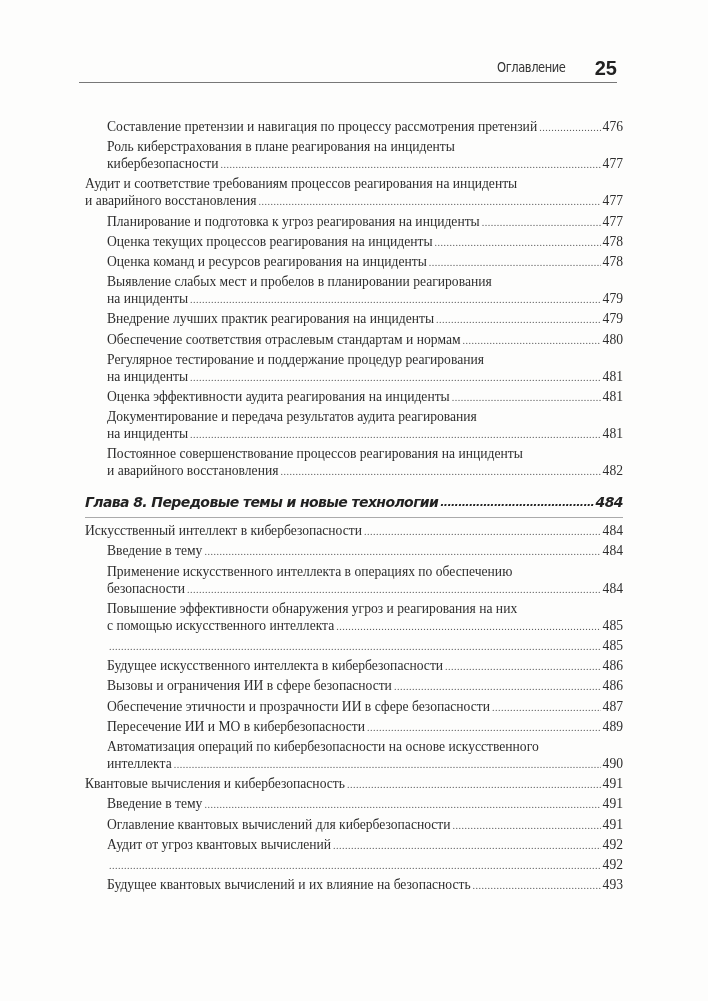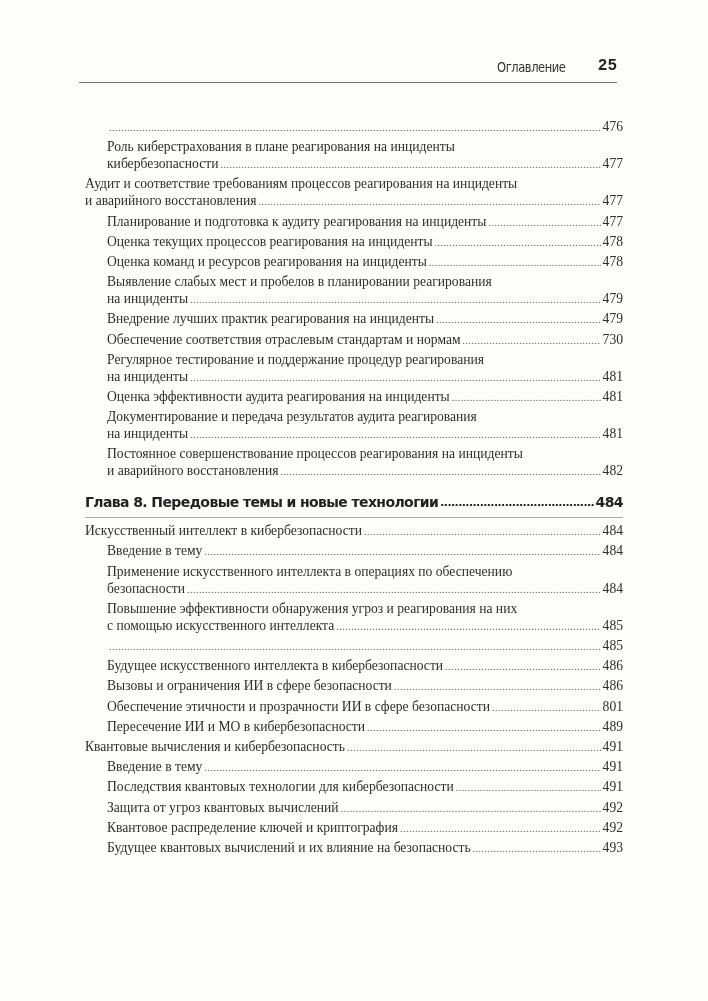--- a/index.html
+++ b/index.html
@@ -11,21 +11,21 @@
     position: absolute; left: 79px; top: 58px; width: 538px; height: 24px;
     border-bottom: 1.5px solid #777;
   }
   .header-title {
     position: absolute; right: 52px; top: 1px;
     font-family: "DejaVu Sans", sans-serif; font-size: 13.5px; letter-spacing: -0.5px;
     color: #333; transform: scaleX(0.85); transform-origin: right;
   }
   .header-page {
     position: absolute; right: 0; top: -1px;
-    font-family: Liberation Mono, monospace; font-weight: bold; font-size: 16px; color: #222;
+    font-family: Liberation Sans, sans-serif; font-weight: bold; font-size: 20px; color: #222;
   }
   .toc {
     position: absolute; left: 85px; top: 118px; width: 538px;
     font-family: "Liberation Serif", serif; font-size: 13.6px; line-height: 17px;
   }
   .entry { position: relative; margin-bottom: 2.2px; }
   .entry.l2 { padding-left: 22px; }
   .entry .line { display: flex; align-items: baseline; }
   .entry .first { display: block; }
   .entry .txt { white-space: nowrap; }
@@ -33,37 +33,38 @@
     flex: 1; overflow: hidden; white-space: nowrap; margin: 0 2px; color: #555;
     letter-spacing: 0.5px; font-size: 10px;
   }
   .entry .dots::before { content: "..........................................................................................................................................................................................................."; }
   .entry .pg { white-space: nowrap; }
   .chapter {
     margin-top: 14px; margin-bottom: 6px;
     font-family: "DejaVu Sans", sans-serif; font-weight: bold; font-size: 14px; color: #222;
     letter-spacing: -0.6px;
   }
-  .chapter .line { display: flex; align-items: flex-end; }
+  .chapter .line { display: flex; align-items: flex-end; font-style: italic; }
   .chapter .dots { flex: 1; overflow: hidden; white-space: nowrap; margin: 0 2px; font-size: 11px; }
   .chapter .dots::before { content: "......................................................................................................................................................................"; }
   .sep { height: 1px; background: #aaa; margin: 0 0 4px 0; }
 </style>
 </head>
 <body>
 
 <div class="header">
   <span class="header-title">Оглавление</span>
   <span class="header-page">25</span>
 </div>
 
 <div class="toc">
   <div id="block1">
       <div class="entry l2">
         <div class="line">
+          <span class="txt">Составление претензии и навигация по процессу рассмотрения претензий</span>
           <span class="dots"></span>
           <span class="pg">476</span>
         </div>
       </div>
       <div class="entry l2">
         <div class="first"><span class="txt">Роль киберстрахования в плане реагирования на инциденты</span></div>
         <div class="line">
           <span class="txt">кибербезопасности</span>
           <span class="dots"></span>
           <span class="pg">477</span>
@@ -72,21 +73,21 @@
       <div class="entry l1">
         <div class="first"><span class="txt">Аудит и соответствие требованиям процессов реагирования на инциденты</span></div>
         <div class="line">
           <span class="txt">и аварийного восстановления</span>
           <span class="dots"></span>
           <span class="pg">477</span>
         </div>
       </div>
       <div class="entry l2">
         <div class="line">
-          <span class="txt">Планирование и подготовка к аудиту реагирования на инциденты</span>
+          <span class="txt">Планирование и подготовка к угроз реагирования на инциденты</span>
           <span class="dots"></span>
           <span class="pg">477</span>
         </div>
       </div>
       <div class="entry l2">
         <div class="line">
           <span class="txt">Оценка текущих процессов реагирования на инциденты</span>
           <span class="dots"></span>
           <span class="pg">478</span>
         </div>
@@ -110,21 +111,21 @@
         <div class="line">
           <span class="txt">Внедрение лучших практик реагирования на инциденты</span>
           <span class="dots"></span>
           <span class="pg">479</span>
         </div>
       </div>
       <div class="entry l2">
         <div class="line">
           <span class="txt">Обеспечение соответствия отраслевым стандартам и нормам</span>
           <span class="dots"></span>
-          <span class="pg">730</span>
+          <span class="pg">480</span>
         </div>
       </div>
       <div class="entry l2">
         <div class="first"><span class="txt">Регулярное тестирование и поддержание процедур реагирования</span></div>
         <div class="line">
           <span class="txt">на инциденты</span>
           <span class="dots"></span>
           <span class="pg">481</span>
         </div>
       </div>
@@ -208,61 +209,68 @@
         <div class="line">
           <span class="txt">Вызовы и ограничения ИИ в сфере безопасности</span>
           <span class="dots"></span>
           <span class="pg">486</span>
         </div>
       </div>
       <div class="entry l2">
         <div class="line">
           <span class="txt">Обеспечение этичности и прозрачности ИИ в сфере безопасности</span>
           <span class="dots"></span>
-          <span class="pg">801</span>
+          <span class="pg">487</span>
         </div>
       </div>
       <div class="entry l2">
         <div class="line">
           <span class="txt">Пересечение ИИ и МО в кибербезопасности</span>
           <span class="dots"></span>
           <span class="pg">489</span>
         </div>
       </div>
+      <div class="entry l2">
+        <div class="first"><span class="txt">Автоматизация операций по кибербезопасности на основе искусственного</span></div>
+        <div class="line">
+          <span class="txt">интеллекта</span>
+          <span class="dots"></span>
+          <span class="pg">490</span>
+        </div>
+      </div>
       <div class="entry l1">
         <div class="line">
           <span class="txt">Квантовые вычисления и кибербезопасность</span>
           <span class="dots"></span>
           <span class="pg">491</span>
         </div>
       </div>
       <div class="entry l2">
         <div class="line">
           <span class="txt">Введение в тему</span>
           <span class="dots"></span>
           <span class="pg">491</span>
         </div>
       </div>
       <div class="entry l2">
         <div class="line">
-          <span class="txt">Последствия квантовых технологии для кибербезопасности</span>
+          <span class="txt">Оглавление квантовых вычислений для кибербезопасности</span>
           <span class="dots"></span>
           <span class="pg">491</span>
         </div>
       </div>
       <div class="entry l2">
         <div class="line">
-          <span class="txt">Защита от угроз квантовых вычислений</span>
+          <span class="txt">Аудит от угроз квантовых вычислений</span>
           <span class="dots"></span>
           <span class="pg">492</span>
         </div>
       </div>
       <div class="entry l2">
         <div class="line">
-          <span class="txt">Квантовое распределение ключей и криптография</span>
           <span class="dots"></span>
           <span class="pg">492</span>
         </div>
       </div>
       <div class="entry l2">
         <div class="line">
           <span class="txt">Будущее квантовых вычислений и их влияние на безопасность</span>
           <span class="dots"></span>
           <span class="pg">493</span>
         </div>

